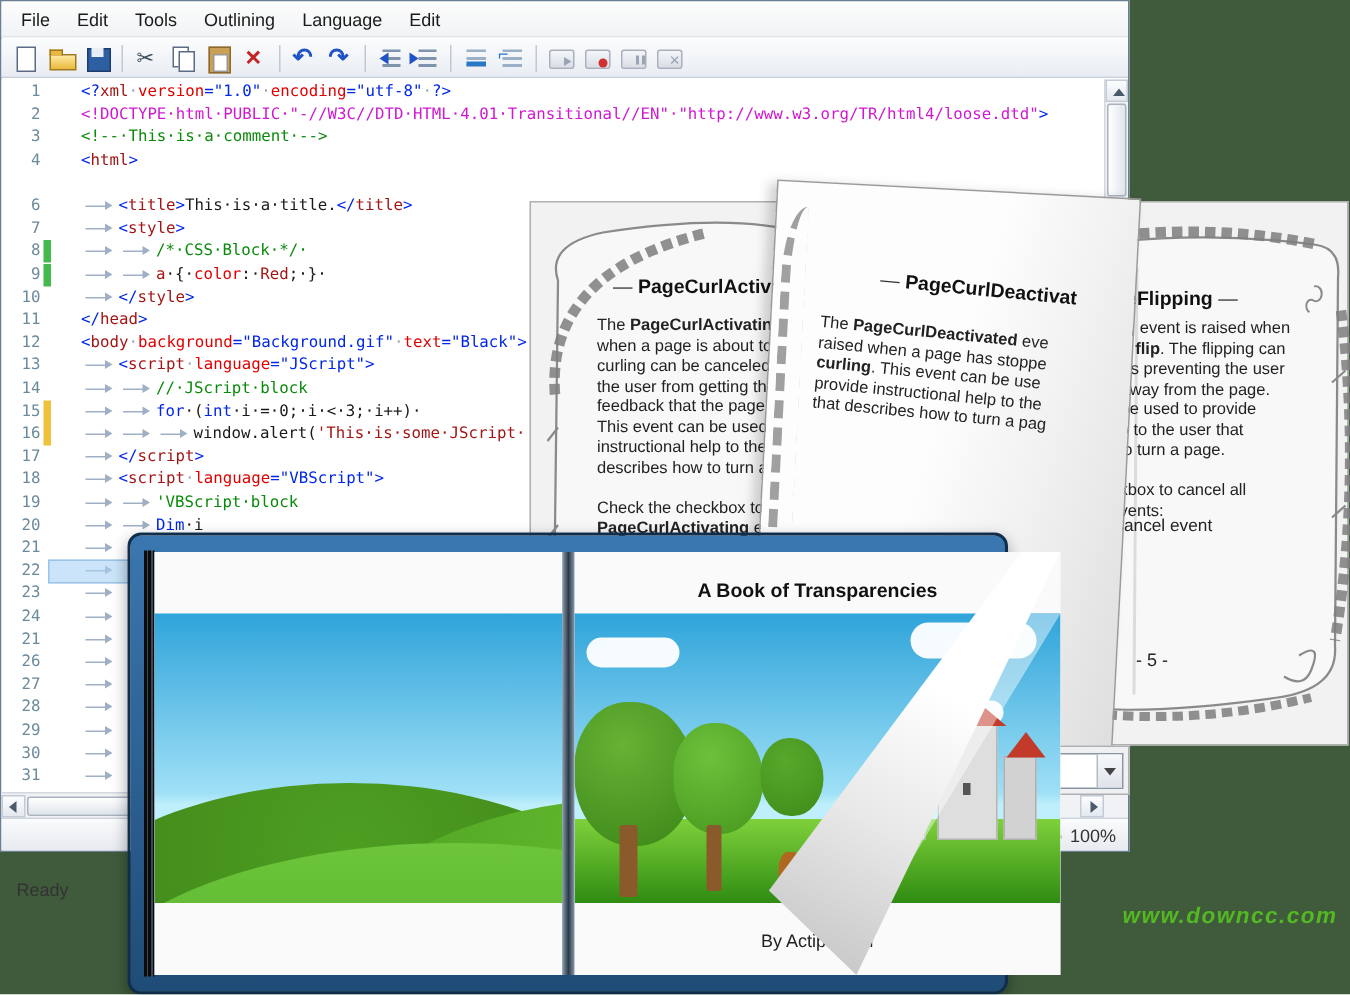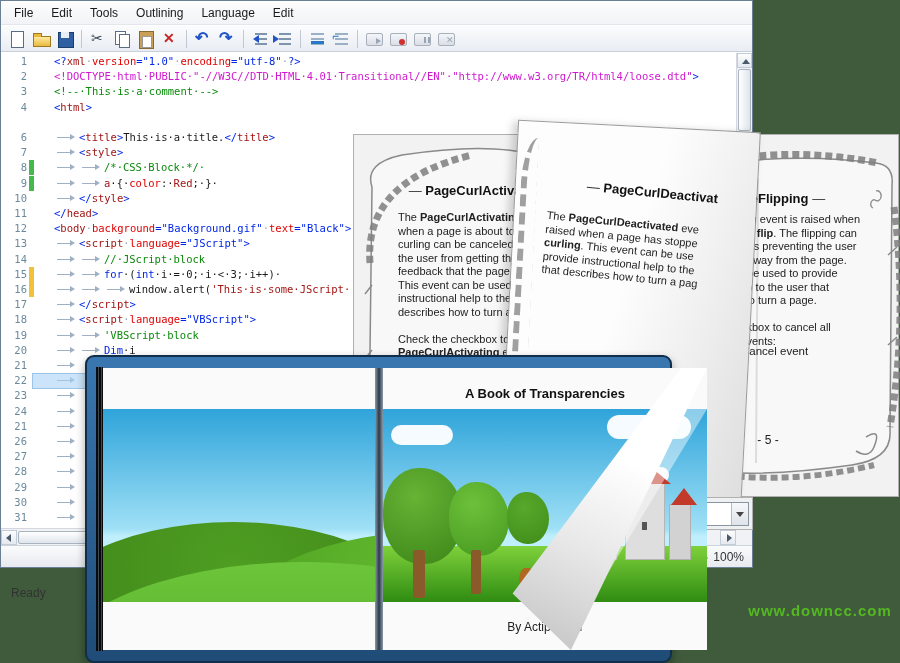--- a/index.html
+++ b/index.html
@@ -147,21 +147,21 @@
   .curl-beam { position:absolute; left:0; top:0; right:0; bottom:0; background:rgba(255,255,255,.45);
     clip-path:polygon(86% 0, 100% 0, 64% 100%, 48% 100%); }
   .curl-fold { position:absolute; left:0; top:0; right:0; bottom:0;
     background:linear-gradient(205deg,#ffffff 30%,#e8e8e8 55%,#c9c9c9 80%);
     clip-path:polygon(92% 0, 100% 0, 58% 100%, 40% 80%);
     filter:drop-shadow(-3px 2px 3px rgba(0,0,0,.25)); }
 
   
   .watermark { position:absolute; right:4px; top:600px; width:152px; text-align:center; z-index:5; }
   .watermark .l1 { font-size:27px; font-weight:bold; letter-spacing:2px; }
-  .watermark .l2 { font-size:15px; font-weight:bold; letter-spacing:1px; margin-top:2px; }
+  .watermark .l2 { font-size:15px; font-weight:bold; letter-spacing:1px; margin-top:2px;font-style:italic; }
 </style>
 </head>
 <body>
 
 <div id="desktop">
 
   <div class="win-editor">
     <div class="menubar">
         <span class="mi">File</span>
         <span class="mi">Edit</span>

